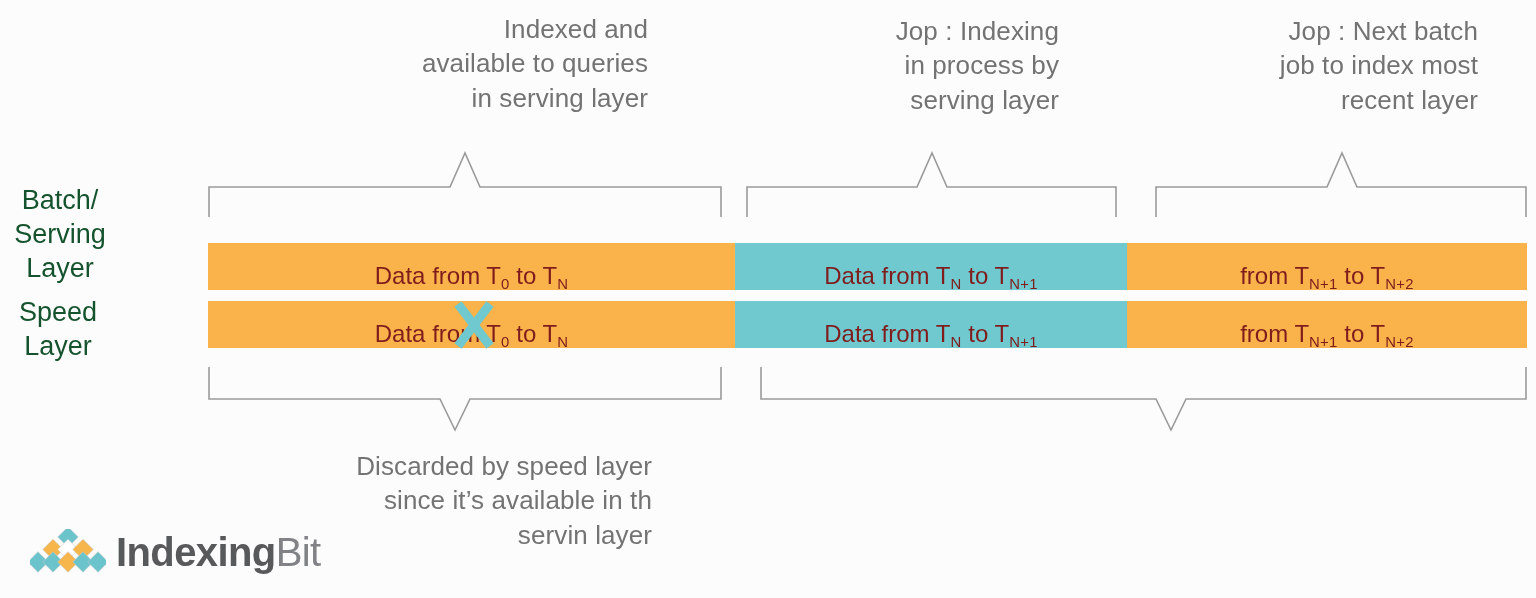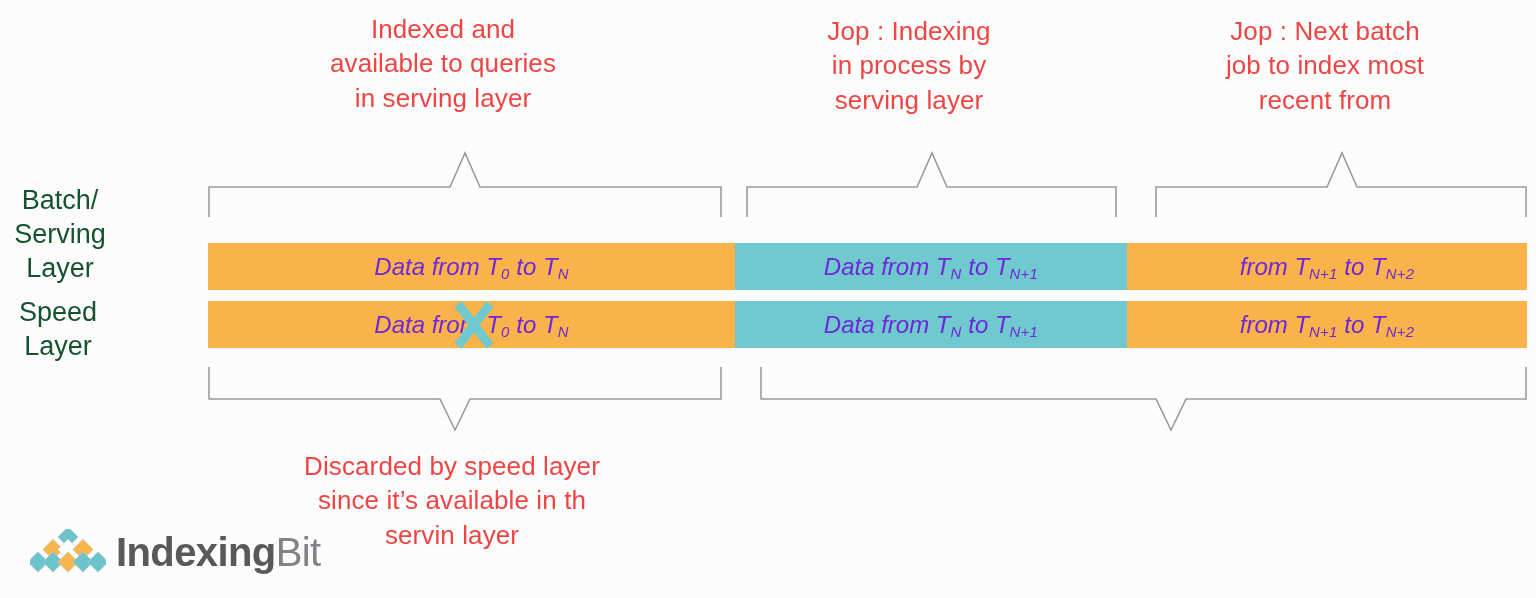--- a/index.html
+++ b/index.html
@@ -14,22 +14,22 @@
     position: relative;
     width: 1536px;
     height: 598px;
     background: #fcfcfc;
     overflow: hidden;
   }
 
   
   .callout {
     position: absolute;
-    text-align: center;
-    color: #ef4444;
+    text-align: right;
+    color: #737373;
     font-size: 26px;
     line-height: 1.32;
     font-weight: 400;
     letter-spacing: 0.1px;
   }
   .callout .ln { display: block; white-space: pre; }
 
   .layer-label {
     position: absolute;
     text-align: center;
@@ -40,27 +40,26 @@
   }
   .layer-label .ln { display: block; white-space: pre; }
 
   
   .bar-row { position: absolute; height: 47px; }
   .seg {
     position: absolute;
     top: 0;
     height: 100%;
     display: flex;
-    align-items: center;
+    align-items: flex-end;
     justify-content: center;
-    color: #6d28d9;
+    color: #7f1d1d;
     font-size: 24px;
     white-space: nowrap;
     box-sizing: border-box;
-    font-style: italic;
   }
   .seg .t { position: relative; }
   .seg sub {
     font-size: 0.62em;
     vertical-align: baseline;
     position: relative;
     top: 0.33em;
     line-height: 0;
     letter-spacing: 0.3px;
   }
@@ -112,21 +111,21 @@
 
   <div class="callout" style="left:759px; top:14px; width:300px;">
     <span class="ln">Jop : Indexing</span>
     <span class="ln">in process by</span>
     <span class="ln">serving layer</span>
   </div>
 
   <div class="callout" style="left:1172px; top:14px; width:306px;">
     <span class="ln">Jop : Next batch</span>
     <span class="ln">job to index most</span>
-    <span class="ln">recent from</span>
+    <span class="ln">recent layer</span>
   </div>
 
   <div class="bracket" style="left:208px; top:151px; width:514px; height:66px;">
     <svg width="514" height="66" viewBox="0 0 514 66" aria-hidden="true">
       <path d="M1,66 L1,36 L242,36 L257,2 L272,36 L513,36 L513,66"></path>
     </svg>
   </div>
 
   <div class="bracket" style="left:746px; top:151px; width:371px; height:66px;">
     <svg width="371" height="66" viewBox="0 0 371 66" aria-hidden="true">

